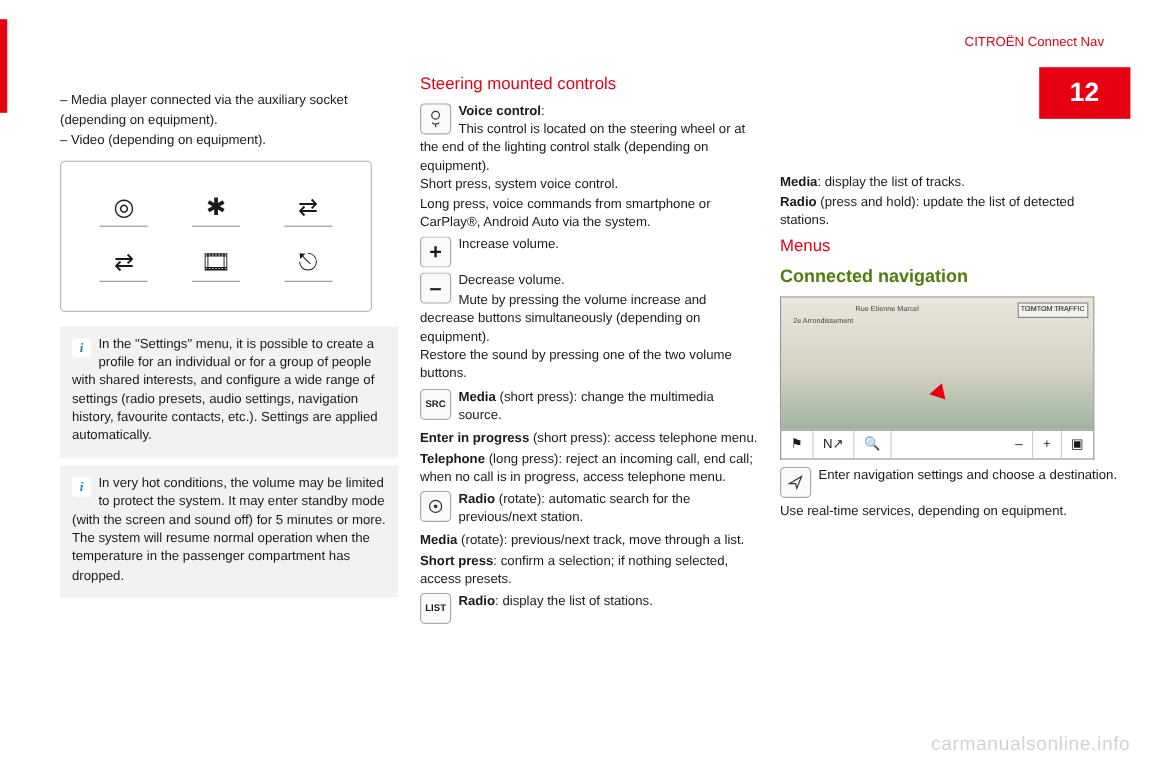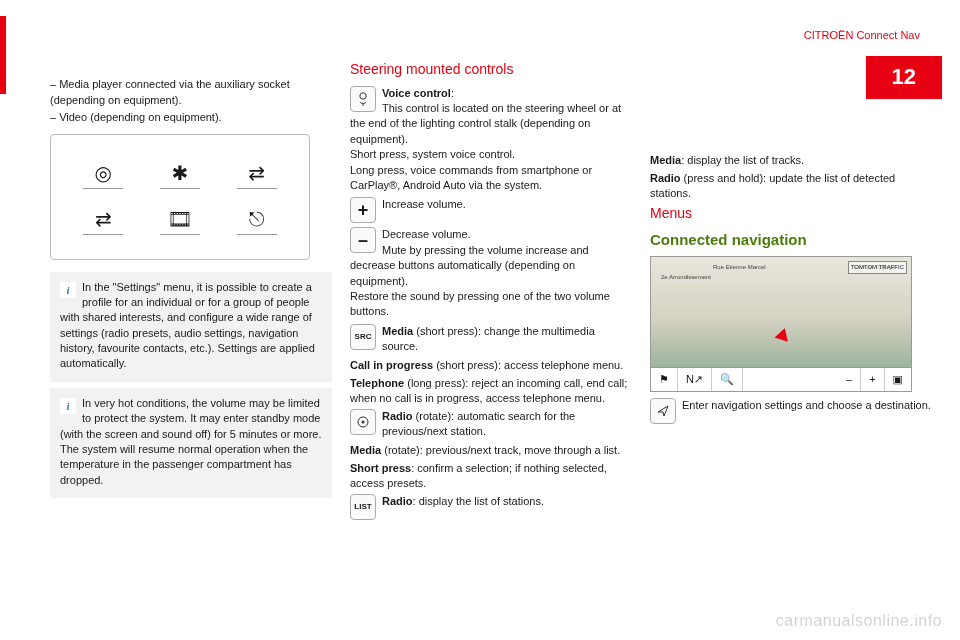--- a/index.html
+++ b/index.html
@@ -225,31 +225,31 @@
     </div>
 
     <div class="ctrl-para">
       <span class="inline-icon" style="font-size:18px;font-weight:bold;">+</span>
       <span>Increase volume.</span>
     </div>
 
     <div class="ctrl-para">
       <span class="inline-icon" style="font-size:18px;font-weight:bold;">–</span>
       <span style="white-space:pre-line;">Decrease volume.
-Mute by pressing the volume increase and decrease buttons automatically (depending on equipment).
+Mute by pressing the volume increase and decrease buttons simultaneously (depending on equipment).
 Restore the sound by pressing one of the two volume buttons.</span>
     </div>
 
     <div class="ctrl-para">
       <span class="inline-icon txt">SRC</span>
       <span><b>Media</b> (short press): change the multimedia source.</span>
     </div>
 
 
-    <p><b>Call in progress</b> (short press): access telephone menu.</p>
+    <p><b>Enter in progress</b> (short press): access telephone menu.</p>
     <p><b>Telephone</b> (long press): reject an incoming call, end call; when no call is in progress, access telephone menu.</p>
 
     <div class="ctrl-para">
       <span class="inline-icon">
         <svg width="16" height="16" viewBox="0 0 16 16">
             <circle cx="8" cy="8" r="5" fill="none" stroke="#333"></circle>
             <circle cx="8" cy="8" r="1.5" fill="#333"></circle>
           </svg>
       </span>
       <span><b>Radio</b> (rotate): automatic search for the previous/next station.</span>
@@ -291,17 +291,18 @@
     </div>
 
     <div class="ctrl-para">
       <span class="inline-icon">
         <svg width="14" height="14" viewBox="0 0 14 14">
             <path d="M2 8 L12 2 L8 12 L7 8 Z" fill="none" stroke="#333" stroke-width="1"></path>
           </svg>
       </span>
       <span>Enter navigation settings and choose a destination.</span>
     </div>
+    <p>Use real-time services, depending on equipment.</p>
   </div>
 
 </div>
 
 <div class="watermark">carmanualsonline.info</div>
 
 </body></html>

